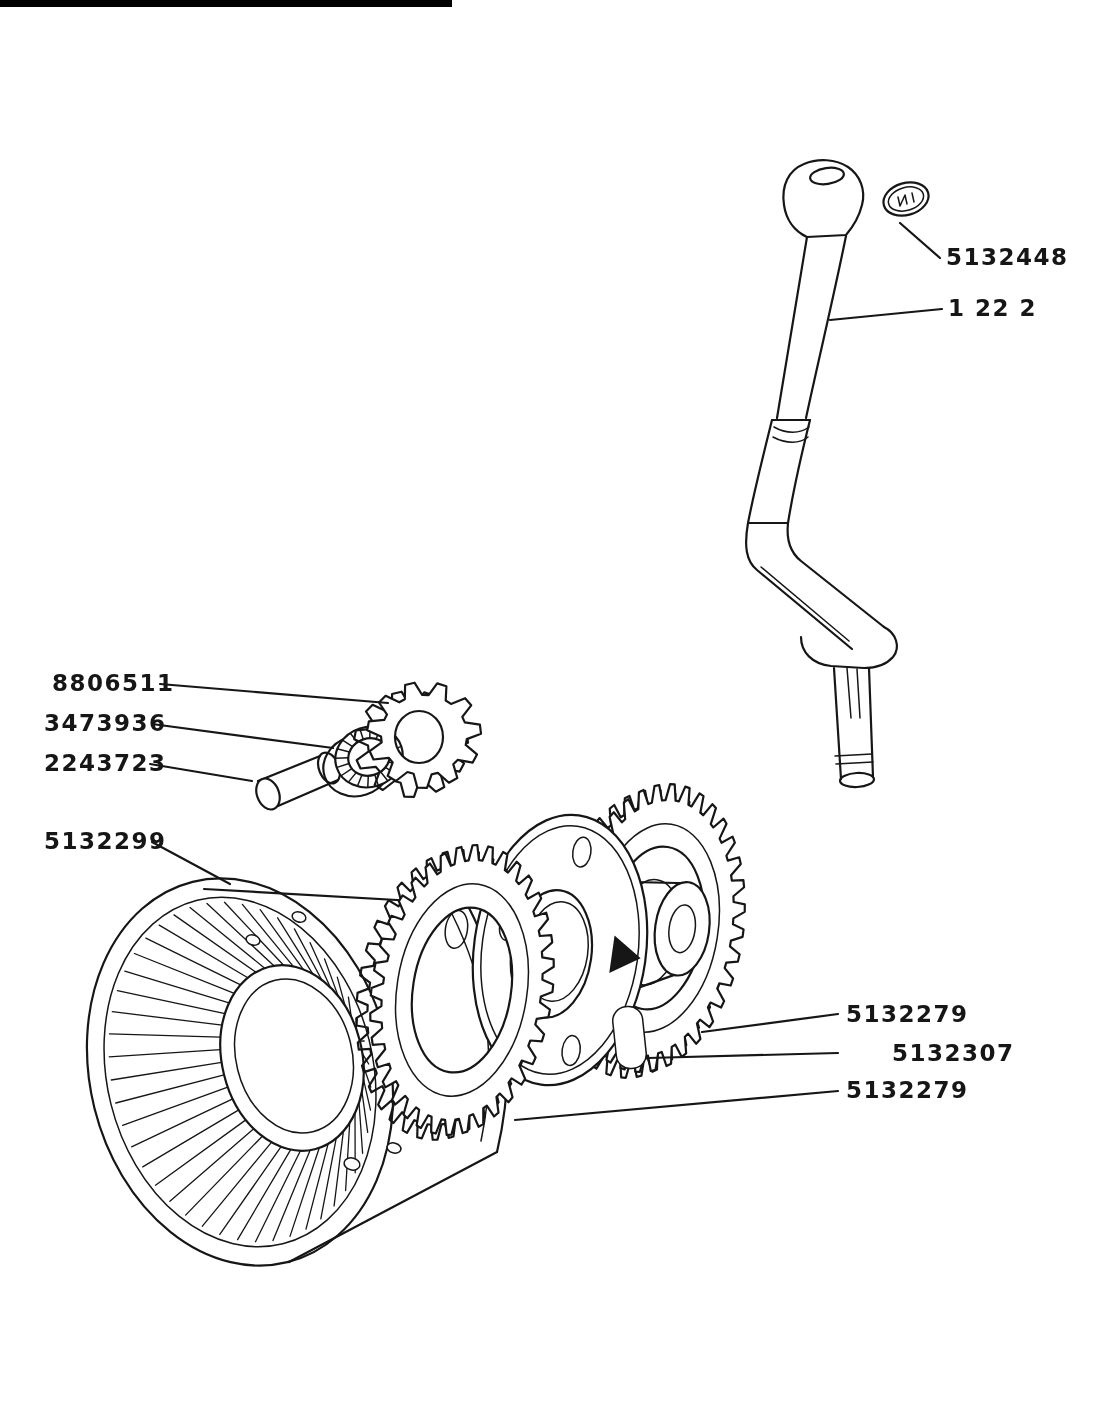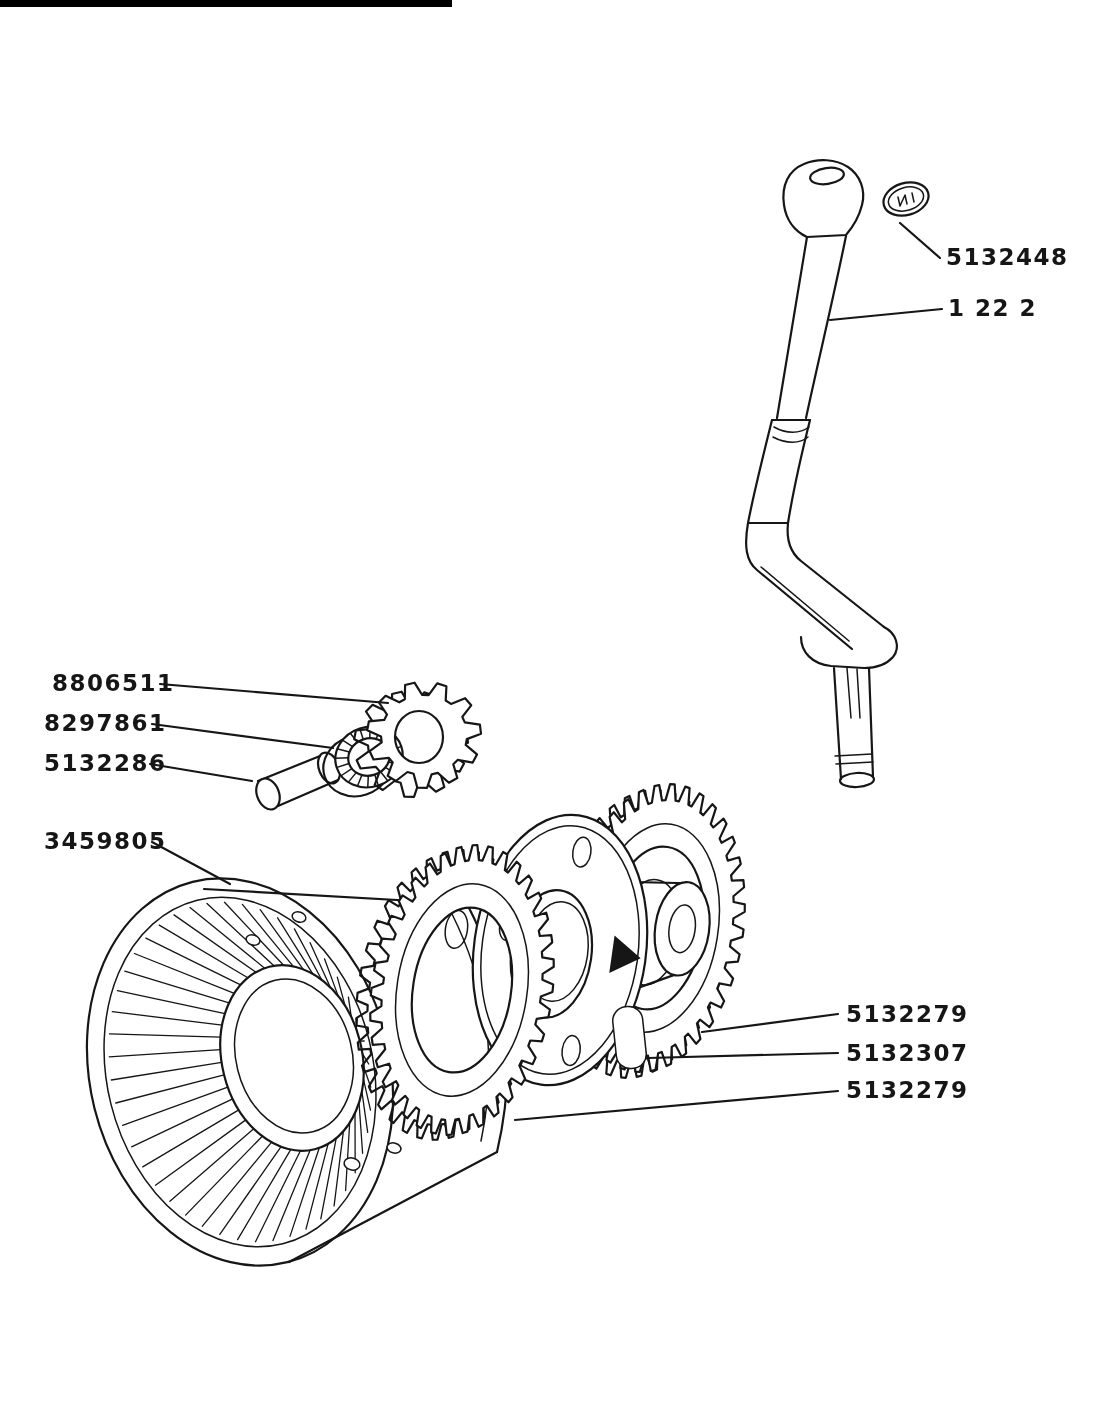--- a/index.html
+++ b/index.html
@@ -131,19 +131,19 @@
       <path d="M 152 842 L 230 884"></path>
       <path d="M 838 1014 L 702 1032"></path>
       <path d="M 838 1053 L 648 1058"></path>
       <path d="M 838 1091 L 515 1120"></path>
     </g>
   </svg>
 
   <div class="label" style="left:946px; top:245px">5132448</div>
   <div class="label" style="left:948px; top:296px">1 22 2</div>
   <div class="label" style="left:52px; top:671px">8806511</div>
-  <div class="label" style="left:44px; top:711px">8297861</div>
-  <div class="label" style="left:44px; top:751px">5132286</div>
-  <div class="label" style="left:44px; top:829px">3459805</div>
+  <div class="label" style="left:44px; top:711px">3473936</div>
+  <div class="label" style="left:44px; top:751px">2243723</div>
+  <div class="label" style="left:44px; top:829px">5132299</div>
   <div class="label" style="left:846px; top:1002px">5132279</div>
-  <div class="label" style="left:846px; top:1041px">5132307</div>
+  <div class="label" style="left:892px; top:1041px">5132307</div>
   <div class="label" style="left:846px; top:1078px">5132279</div>
 </div>
 
 </body></html>

